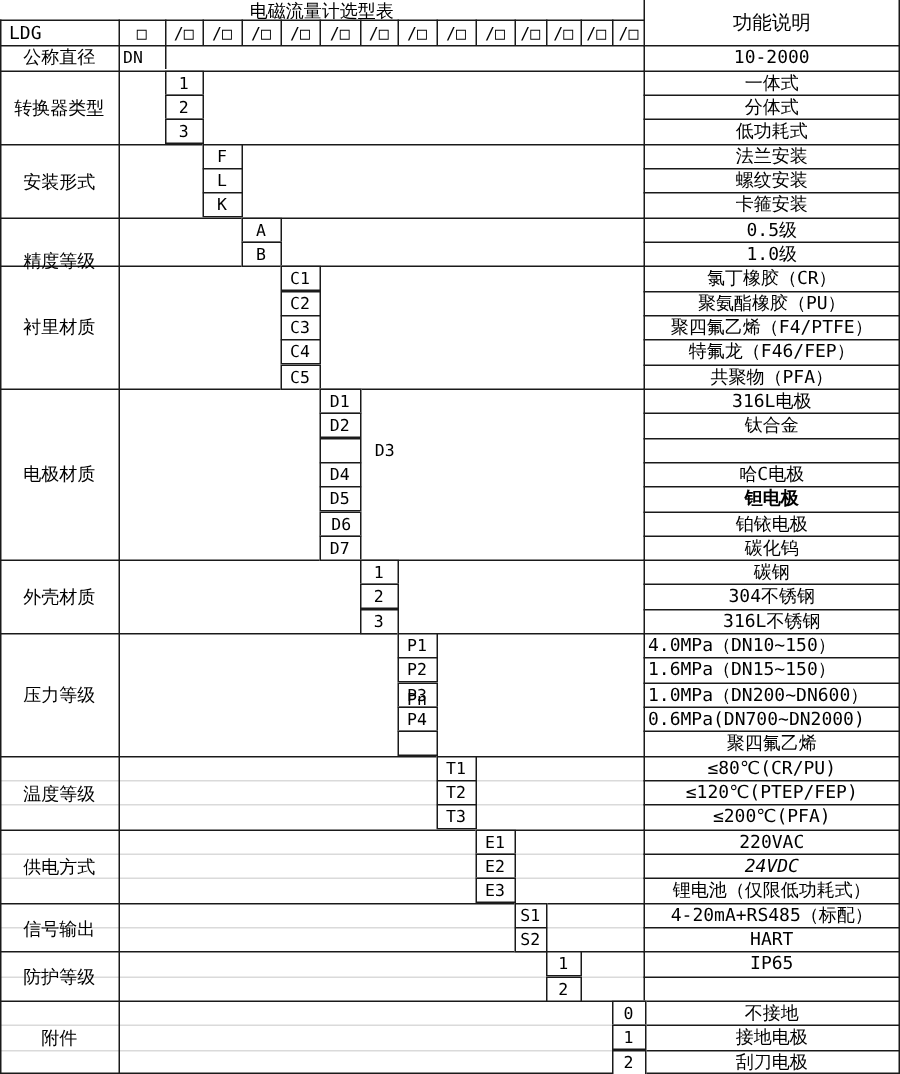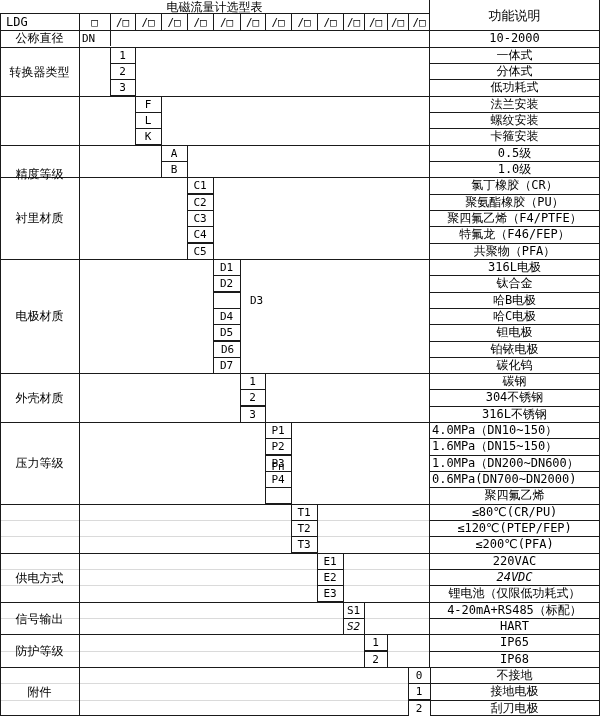--- a/index.html
+++ b/index.html
@@ -131,20 +131,21 @@
     <div class="t cat" style="left: 0px; top: 47px; width: 79px; height: 49px;">转换器类型</div>
     <div class="cellbox" style="left: 110px; top: 47px; width: 26px; height: 17px;"></div>
     <div class="t code" style="left: 110px; top: 47px; width: 25px; height: 16px;">1</div>
     <div class="t desc" style="left: 430px; top: 47px; width: 169px; height: 16px;">一体式</div>
     <div class="cellbox" style="left: 110px; top: 63px; width: 26px; height: 17px;"></div>
     <div class="t code" style="left: 110px; top: 63px; width: 25px; height: 16px;">2</div>
     <div class="t desc" style="left: 430px; top: 63px; width: 169px; height: 16px;">分体式</div>
     <div class="cellbox" style="left: 110px; top: 79px; width: 26px; height: 17px;"></div>
     <div class="t code" style="left: 110px; top: 79px; width: 25px; height: 16px;">3</div>
     <div class="t desc" style="left: 430px; top: 79px; width: 169px; height: 16px;">低功耗式</div>
+    <div class="t cat" style="left: 0px; top: 96px; width: 79px; height: 49px;">安装形式</div>
     <div class="cellbox" style="left: 135px; top: 96px; width: 27px; height: 17px;"></div>
     <div class="t code" style="left: 135px; top: 96px; width: 26px; height: 16px;">F</div>
     <div class="t desc" style="left: 430px; top: 96px; width: 169px; height: 16px;">法兰安装</div>
     <div class="cellbox" style="left: 135px; top: 112px; width: 27px; height: 17px;"></div>
     <div class="t code" style="left: 135px; top: 112px; width: 26px; height: 16px;">L</div>
     <div class="t desc" style="left: 430px; top: 112px; width: 169px; height: 16px;">螺纹安装</div>
     <div class="cellbox" style="left: 135px; top: 128px; width: 27px; height: 17px;"></div>
     <div class="t code" style="left: 135px; top: 128px; width: 26px; height: 16px;">K</div>
     <div class="t desc" style="left: 430px; top: 128px; width: 169px; height: 16px;">卡箍安装</div>
     <div class="t cat" style="left: 0px; top: 145px; width: 79px; height: 33px; margin-top: 12px;">精度等级</div>
@@ -172,27 +173,26 @@
     <div class="t cat" style="left: 0px; top: 259px; width: 79px; height: 114px;">电极材质</div>
     <div class="t desc" style="left: 430px; top: 243px; width: 169px; height: 16px;">共聚物（PFA）</div>
     <div class="cellbox" style="left: 213px; top: 259px; width: 28px; height: 17px;"></div>
     <div class="t code" style="left: 213px; top: 259px; width: 27px; height: 16px;">D1</div>
     <div class="t desc" style="left: 430px; top: 259px; width: 169px; height: 16px;">316L电极</div>
     <div class="cellbox" style="left: 213px; top: 275px; width: 28px; height: 17px;"></div>
     <div class="t code" style="left: 213px; top: 275px; width: 27px; height: 16px;">D2</div>
     <div class="t desc" style="left: 430px; top: 275px; width: 169px; height: 16px;">钛合金</div>
     <div class="cellbox" style="left: 213px; top: 292px; width: 28px; height: 17px;"></div>
     <div class="t code" style="left: 213px; top: 292px; width: 27px; height: 16px; margin-left: 30px;">D3</div>
-    <div class="t desc" style="left: 430px; top: 292px; width: 169px; height: 16px;">哈B电极</div>
     <div class="cellbox" style="left: 213px; top: 308px; width: 28px; height: 17px;"></div>
     <div class="t code" style="left: 213px; top: 308px; width: 27px; height: 16px;">D4</div>
     <div class="t desc" style="left: 430px; top: 308px; width: 169px; height: 16px;">哈C电极</div>
     <div class="cellbox" style="left: 213px; top: 324px; width: 28px; height: 17px;"></div>
     <div class="t code" style="left: 213px; top: 324px; width: 27px; height: 16px;">D5</div>
-    <div class="t desc" style="left: 430px; top: 324px; width: 169px; height: 16px;">钽电极</div>
+    <div class="t desc" style="left: 430px; top: 324px; width: 169px; height: 16px; font-weight: bold;">钽电极</div>
     <div class="cellbox" style="left: 213px; top: 341px; width: 28px; height: 17px;"></div>
     <div class="t code" style="left: 214px; top: 341px; width: 27px; height: 16px;">D6</div>
     <div class="t desc" style="left: 430px; top: 341px; width: 169px; height: 16px;">铂铱电极</div>
     <div class="cellbox" style="left: 213px; top: 357px; width: 28px; height: 17px;"></div>
     <div class="t code" style="left: 213px; top: 357px; width: 27px; height: 16px;">D7</div>
     <div class="t desc" style="left: 430px; top: 357px; width: 169px; height: 16px;">碳化钨</div>
     <div class="t cat" style="left: 0px; top: 373px; width: 79px; height: 49px;">外壳材质</div>
     <div class="cellbox" style="left: 240px; top: 373px; width: 26px; height: 17px;"></div>
     <div class="t code" style="left: 240px; top: 373px; width: 25px; height: 16px;">1</div>
     <div class="t desc" style="left: 430px; top: 373px; width: 169px; height: 16px;">碳钢</div>
@@ -211,20 +211,21 @@
     <div class="t desc left" style="left: 430px; top: 438px; width: 169px; height: 16px; padding-left: 2px;">1.6MPa（DN15~150）</div>
     <div class="cellbox" style="left: 265px; top: 455px; width: 27px; height: 17px;"></div>
     <div class="t code" style="left: 265px; top: 455px; width: 26px; height: 16px;">P3</div>
     <div class="t desc left" style="left: 430px; top: 455px; width: 169px; height: 16px; padding-left: 2px;">1.0MPa（DN200~DN600）</div>
     <div class="cellbox" style="left: 265px; top: 471px; width: 27px; height: 17px;"></div>
     <div class="t code" style="left: 265px; top: 471px; width: 26px; height: 16px;">P4</div>
     <div class="t desc left" style="left: 430px; top: 471px; width: 169px; height: 16px; padding-left: 2px;">0.6MPa(DN700~DN2000)</div>
     <div class="cellbox" style="left: 265px; top: 487px; width: 27px; height: 17px;"></div>
     <div class="t code" style="left: 265px; top: 458px; width: 26px; height: 16px;">Pn</div>
     <div class="t desc" style="left: 430px; top: 487px; width: 169px; height: 16px;">聚四氟乙烯</div>
+    <div class="t cat" style="left: 0px; top: 504px; width: 79px; height: 49px;">温度等级</div>
     <div class="cellbox" style="left: 291px; top: 504px; width: 27px; height: 17px;"></div>
     <div class="t code" style="left: 291px; top: 504px; width: 26px; height: 16px;">T1</div>
     <div class="t desc" style="left: 430px; top: 504px; width: 169px; height: 16px;">≤80℃(CR/PU)</div>
     <div class="cellbox" style="left: 291px; top: 520px; width: 27px; height: 17px;"></div>
     <div class="t code" style="left: 291px; top: 520px; width: 26px; height: 16px;">T2</div>
     <div class="t desc" style="left: 430px; top: 520px; width: 169px; height: 16px;">≤120℃(PTEP/FEP)</div>
     <div class="cellbox" style="left: 291px; top: 536px; width: 27px; height: 17px;"></div>
     <div class="t code" style="left: 291px; top: 536px; width: 26px; height: 16px;">T3</div>
     <div class="t desc" style="left: 430px; top: 536px; width: 169px; height: 16px;">≤200℃(PFA)</div>
     <div class="t cat" style="left: 0px; top: 553px; width: 79px; height: 49px;">供电方式</div>
@@ -235,29 +236,28 @@
     <div class="t code" style="left: 317px; top: 569px; width: 26px; height: 16px;">E2</div>
     <div class="t desc" style="left: 430px; top: 569px; width: 169px; height: 16px; font-style: italic;">24VDC</div>
     <div class="cellbox" style="left: 317px; top: 585px; width: 27px; height: 17px;"></div>
     <div class="t code" style="left: 317px; top: 585px; width: 26px; height: 16px;">E3</div>
     <div class="t desc" style="left: 430px; top: 585px; width: 169px; height: 16px;">锂电池（仅限低功耗式）</div>
     <div class="t cat" style="left: 0px; top: 602px; width: 79px; height: 33px;">信号输出</div>
     <div class="cellbox" style="left: 343px; top: 602px; width: 22px; height: 17px;"></div>
     <div class="t code" style="left: 343px; top: 602px; width: 21px; height: 16px;">S1</div>
     <div class="t desc" style="left: 430px; top: 602px; width: 169px; height: 16px;">4-20mA+RS485（标配）</div>
     <div class="cellbox" style="left: 343px; top: 618px; width: 22px; height: 17px;"></div>
-    <div class="t code" style="left: 343px; top: 618px; width: 21px; height: 16px; font-style: italic;">S2</div>
+    <div class="t code" style="left: 343px; top: 618px; width: 21px; height: 16px;">S2</div>
     <div class="t desc" style="left: 430px; top: 618px; width: 169px; height: 16px;">HART</div>
     <div class="t cat" style="left: 0px; top: 634px; width: 79px; height: 33px;">防护等级</div>
     <div class="cellbox" style="left: 364px; top: 634px; width: 24px; height: 17px;"></div>
     <div class="t code" style="left: 364px; top: 634px; width: 23px; height: 16px;">1</div>
     <div class="t desc" style="left: 430px; top: 634px; width: 169px; height: 16px;">IP65</div>
     <div class="cellbox" style="left: 364px; top: 651px; width: 24px; height: 17px;"></div>
     <div class="t code" style="left: 364px; top: 651px; width: 23px; height: 16px;">2</div>
-    <div class="t desc" style="left: 430px; top: 651px; width: 169px; height: 16px;">IP68</div>
     <div class="t cat" style="left: 0px; top: 667px; width: 79px; height: 49px;">附件</div>
     <div class="cellbox" style="left: 408px; top: 667px; width: 23px; height: 17px;"></div>
     <div class="t code" style="left: 408px; top: 667px; width: 22px; height: 16px;">0</div>
     <div class="t desc" style="left: 430px; top: 667px; width: 169px; height: 16px;">不接地</div>
     <div class="cellbox" style="left: 408px; top: 683px; width: 23px; height: 17px;"></div>
     <div class="t code" style="left: 408px; top: 683px; width: 22px; height: 16px;">1</div>
     <div class="t desc" style="left: 430px; top: 683px; width: 169px; height: 16px;">接地电极</div>
     <div class="cellbox" style="left: 408px; top: 700px; width: 23px; height: 17px;"></div>
     <div class="t code" style="left: 408px; top: 700px; width: 22px; height: 16px;">2</div>
     <div class="t desc" style="left: 430px; top: 700px; width: 169px; height: 16px;">刮刀电极</div>

